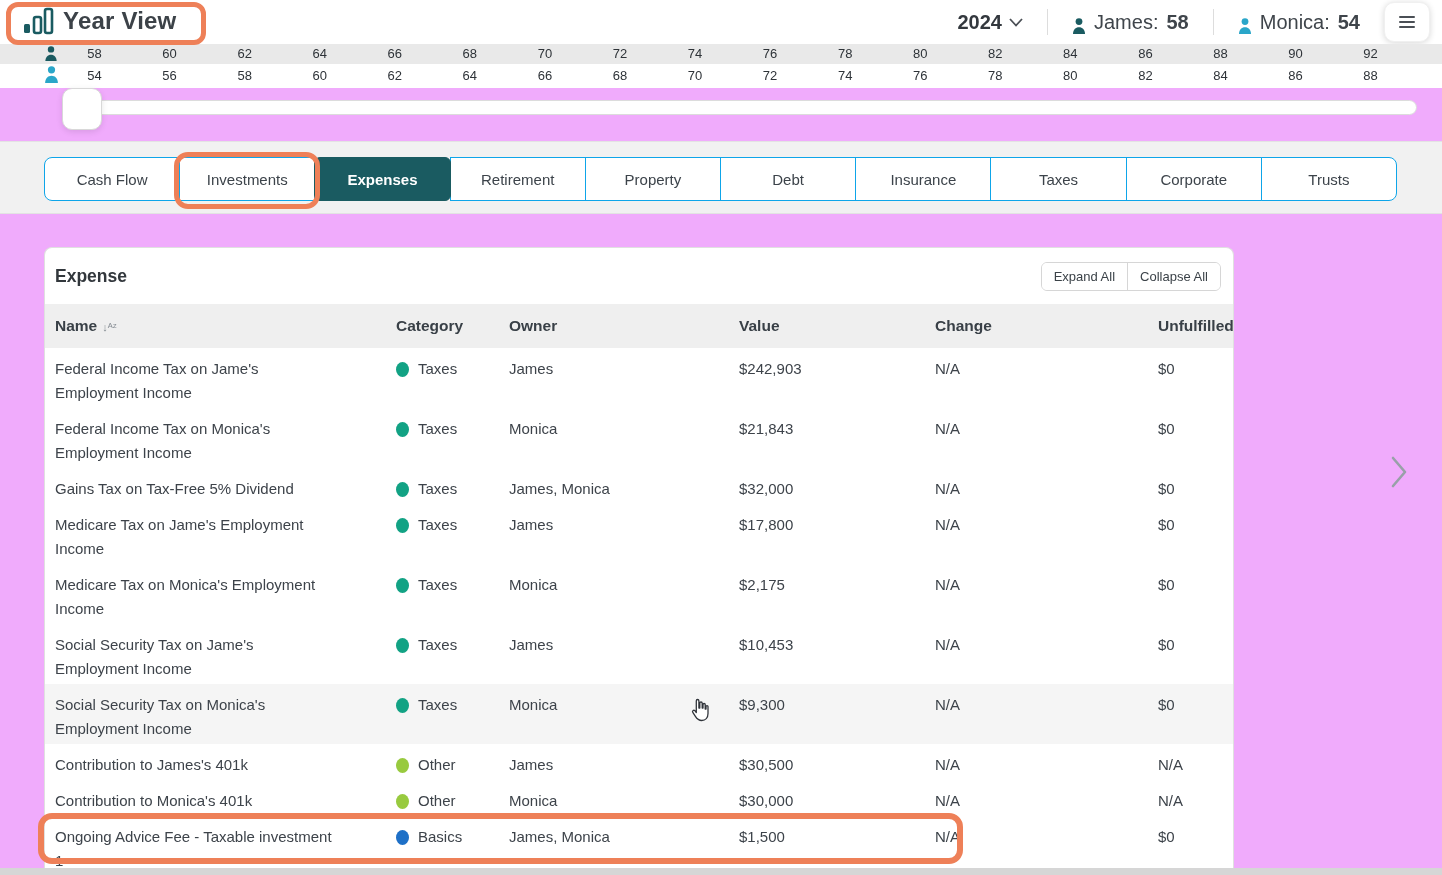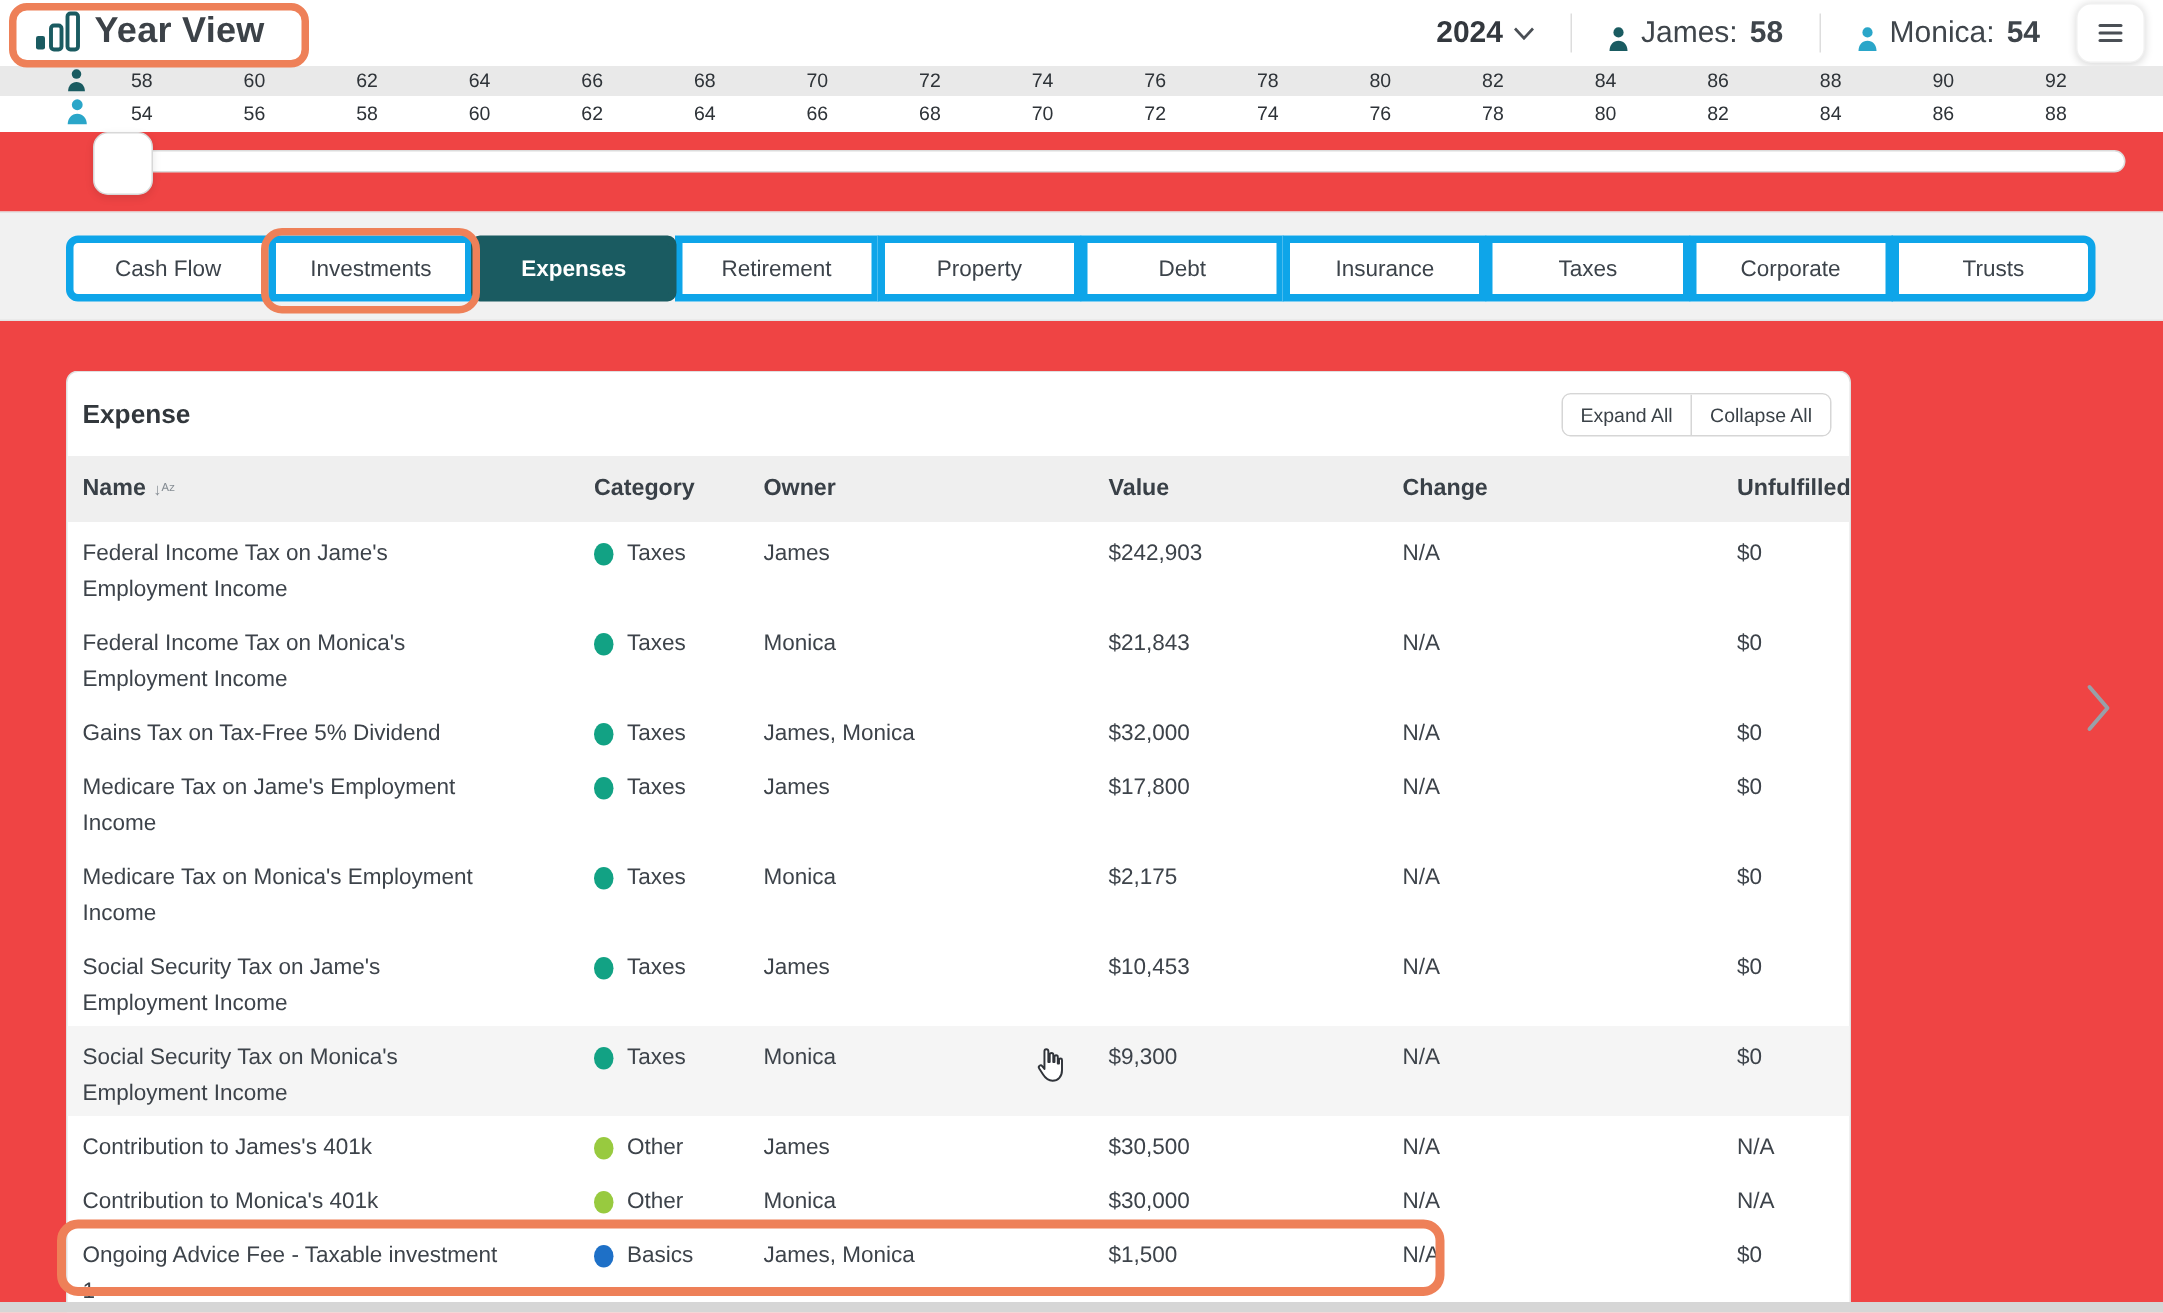--- a/index.html
+++ b/index.html
@@ -1,16 +1,16 @@
 <!DOCTYPE html>
 <html style="--teal: #1a5b61; --cyan: #2aa6c9; --orange: #ee8058;"><head>
 <meta charset="utf-8">
 <style>
   html,body{margin:0;padding:0;background:#fff;}
-  .stage{position:relative;width:1442px;height:875px;overflow:hidden;background:#ef4444;
+  .stage{position:relative;width:1442px;height:875px;overflow:hidden;background:#f0abfc;
          font-family:"Liberation Sans","DejaVu Sans",sans-serif;color:#3d434a;}
 
   
   .topbar{position:absolute;left:0;top:0;width:100%;height:44px;background:#fff;}
   .logo{position:absolute;left:22px;top:6px;display:flex;align-items:center;gap:9px;}
   .logo-title{font-size:24px;font-weight:bold;color:#3c4248;letter-spacing:.2px;}
   .top-right{position:absolute;right:12px;top:0;height:44px;display:flex;align-items:center;gap:24px;}
   .year{display:flex;align-items:center;gap:7px;font-size:20px;font-weight:bold;color:#33383e;cursor:pointer;}
   .vsep{width:1px;height:26px;background:#ddd;}
   .person{display:flex;align-items:flex-end;gap:8px;font-size:20px;color:#3f454b;}
@@ -32,21 +32,21 @@
   .band2 .age-cell{line-height:24px;}
   .slider-track{position:absolute;left:81px;right:25px;top:100px;height:13px;background:#fff;
                 border:1px solid #dcdcdc;border-radius:8px;}
   .slider-handle{position:absolute;left:62px;top:88px;width:38px;height:40px;background:#fff;
                  border:1px solid #d8d8d8;border-radius:10px;box-shadow:0 2px 6px rgba(0,0,0,.10);cursor:grab;}
 
   
   .tabstrip{position:absolute;left:0;top:141px;width:100%;height:73px;background:#f1f1f1;
             border-top:1px solid #e3e3e3;border-bottom:1px solid #e3e3e3;box-sizing:border-box;}
   .tabs{position:absolute;left:44px;right:45px;top:15px;height:44px;display:flex;}
-  .tab{flex:1;background:#fff;border:5px solid #0ea5e9;margin-left:-1px;display:flex;align-items:center;
+  .tab{flex:1;background:#fff;border:1px solid #0ea5e9;margin-left:-1px;display:flex;align-items:center;
        justify-content:center;font-size:15px;color:#3c434a;cursor:pointer;box-sizing:border-box;}
   .tab:first-child{margin-left:0;border-radius:8px 0 0 8px;}
   .tab:last-child{border-radius:0 8px 8px 0;}
   .tab.selected{background:var(--teal);border-color:var(--teal);color:#fff;border-radius:6px;z-index:1;font-weight:bold;}
 
   
   .card{position:absolute;left:44px;top:247px;width:1190px;height:628px;background:#fff;
         border:1px solid #e0e0e0;border-bottom:none;border-radius:8px 8px 0 0;box-sizing:border-box;}
   .card-head{height:56px;display:flex;align-items:center;justify-content:space-between;padding:0 12px 0 10px;}
   .card-title{font-size:17.5px;font-weight:bold;color:#32373c;}

